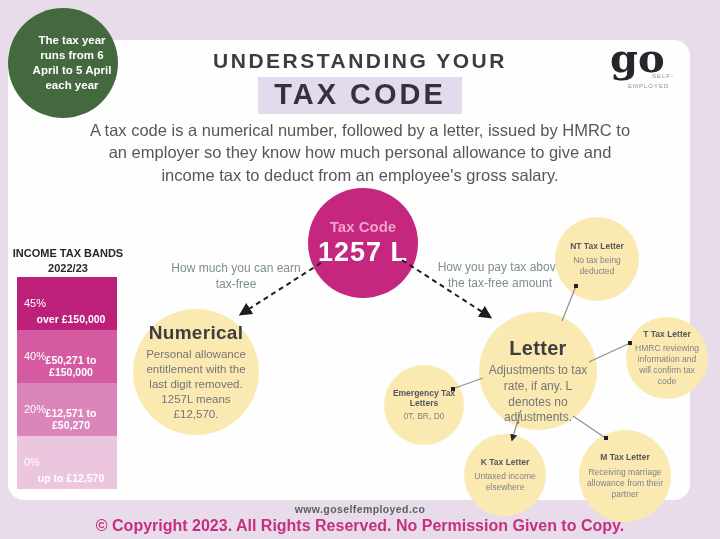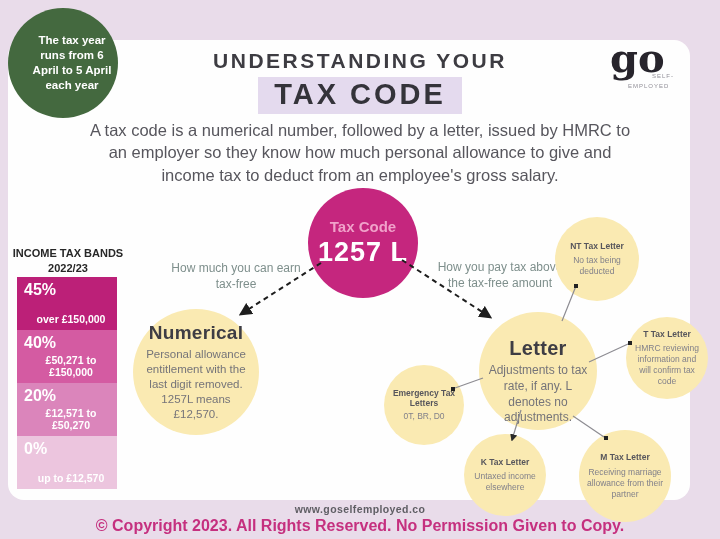--- a/index.html
+++ b/index.html
@@ -25,21 +25,21 @@
   .logo-sub1{position:absolute;left:44px;top:31px;font-size:6px;letter-spacing:1px;color:#908e96;}
   .logo-sub2{position:absolute;left:20px;top:41px;font-size:6px;letter-spacing:1px;color:#908e96;}
   
   .intro{position:absolute;left:0;top:119px;width:720px;text-align:center;z-index:2;
          font-size:16.5px;line-height:1.35;color:#57565d;}
   
   .bands-title{position:absolute;left:12px;top:246px;width:112px;text-align:center;z-index:2;
                font-size:11px;font-weight:800;color:#272727;line-height:1.35;}
   .bands{position:absolute;left:17px;top:277px;width:100px;z-index:2;}
   .band{position:relative;width:100px;height:53px;color:#fff;}
-  .band-rate{position:absolute;left:7px;top:4px;font-size:16px;font-weight:700;}
+  .band-rate{position:absolute;left:7px;top:20px;font-size:11px;font-weight:400;}
   .band-range{position:absolute;right:6px;bottom:4px;width:80px;text-align:center;
               font-size:10.5px;font-weight:700;line-height:1.2;}
   
   .c{position:absolute;border-radius:50%;display:flex;flex-direction:column;align-items:center;
      justify-content:center;text-align:center;z-index:3;background:#faeab2;}
   .c-pink{left:308px;top:188px;width:110px;height:110px;background:#c5267e;}
   .c-pink .lbl{color:#f0a2ca;font-size:15px;font-weight:700;}
   .c-pink .val{color:#fff;font-size:27px;font-weight:600;letter-spacing:1px;margin-top:2px;}
   .c-num{left:133px;top:309px;width:126px;height:126px;padding:0 9px;}
   .c-let{left:479px;top:312px;width:118px;height:118px;padding:0 8px;}

